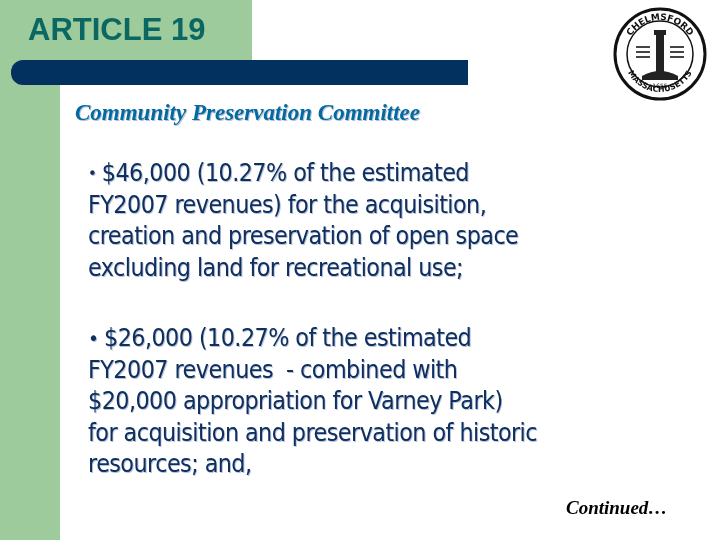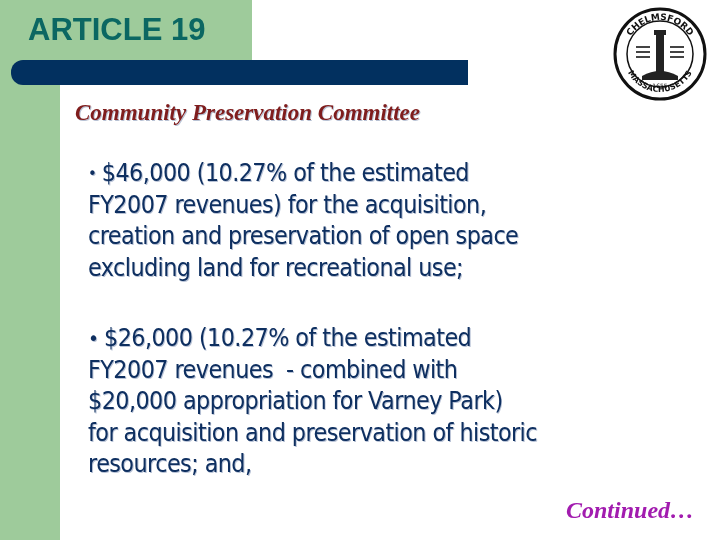--- a/index.html
+++ b/index.html
@@ -25,21 +25,21 @@
     }
     .navy-bar {
       position: absolute; left: 11px; top: 60px; width: 457px; height: 25px;
       background: #02305f;
       border-radius: 12px 0 0 12px;
     }
     .subtitle {
       position: absolute; left: 75px; top: 100px;
       font-family: "Liberation Serif", serif;
       font-style: italic; font-weight: bold;
-      font-size: 23px; color: #7f1d1d;
+      font-size: 23px; color: #0369a1;
       text-shadow: 1px 1px 0 #b8c2d4;
     }
     .seal {
       position: absolute; left: 612px; top: 6px; width: 96px; height: 96px;
     }
     .body-text {
       position: absolute; left: 88px; width: 620px;
       font-family: "DejaVu Sans", sans-serif;
       font-size: 24px; line-height: 31.5px; color: #0e2f60;
       text-shadow: 1px 1px 0 #b9c3d6;
@@ -48,21 +48,21 @@
     }
     .p1 { top: 158px; }
     .p2 { top: 323px; }
     .line { white-space: nowrap; }
     .bullet { font-size: 16px; vertical-align: middle; margin-right: 6px; }
     .p2 .bullet { font-size: 20px; }
     .continued {
       position: absolute; left: 566px; top: 497px;
       font-family: "Liberation Serif", serif;
       font-style: italic; font-weight: bold;
-      font-size: 24px; color: #a21caf;
+      font-size: 19px; color: #000000;
     }
   </style>
 </head>
 <body>
 
 <div class="green-side"></div>
 <div class="green-head"></div>
 <div class="title">ARTICLE 19</div>
 <div class="navy-bar"></div>
 

